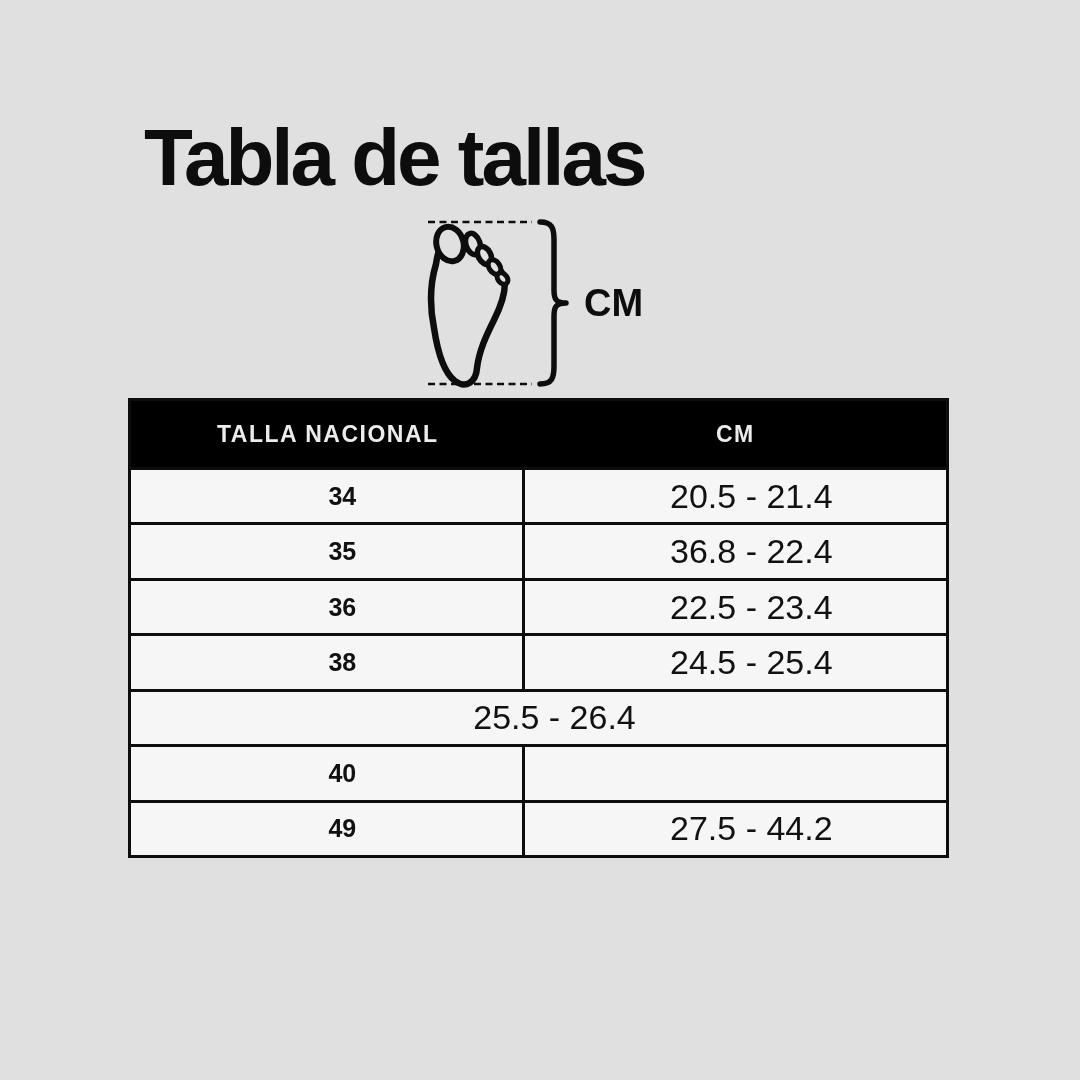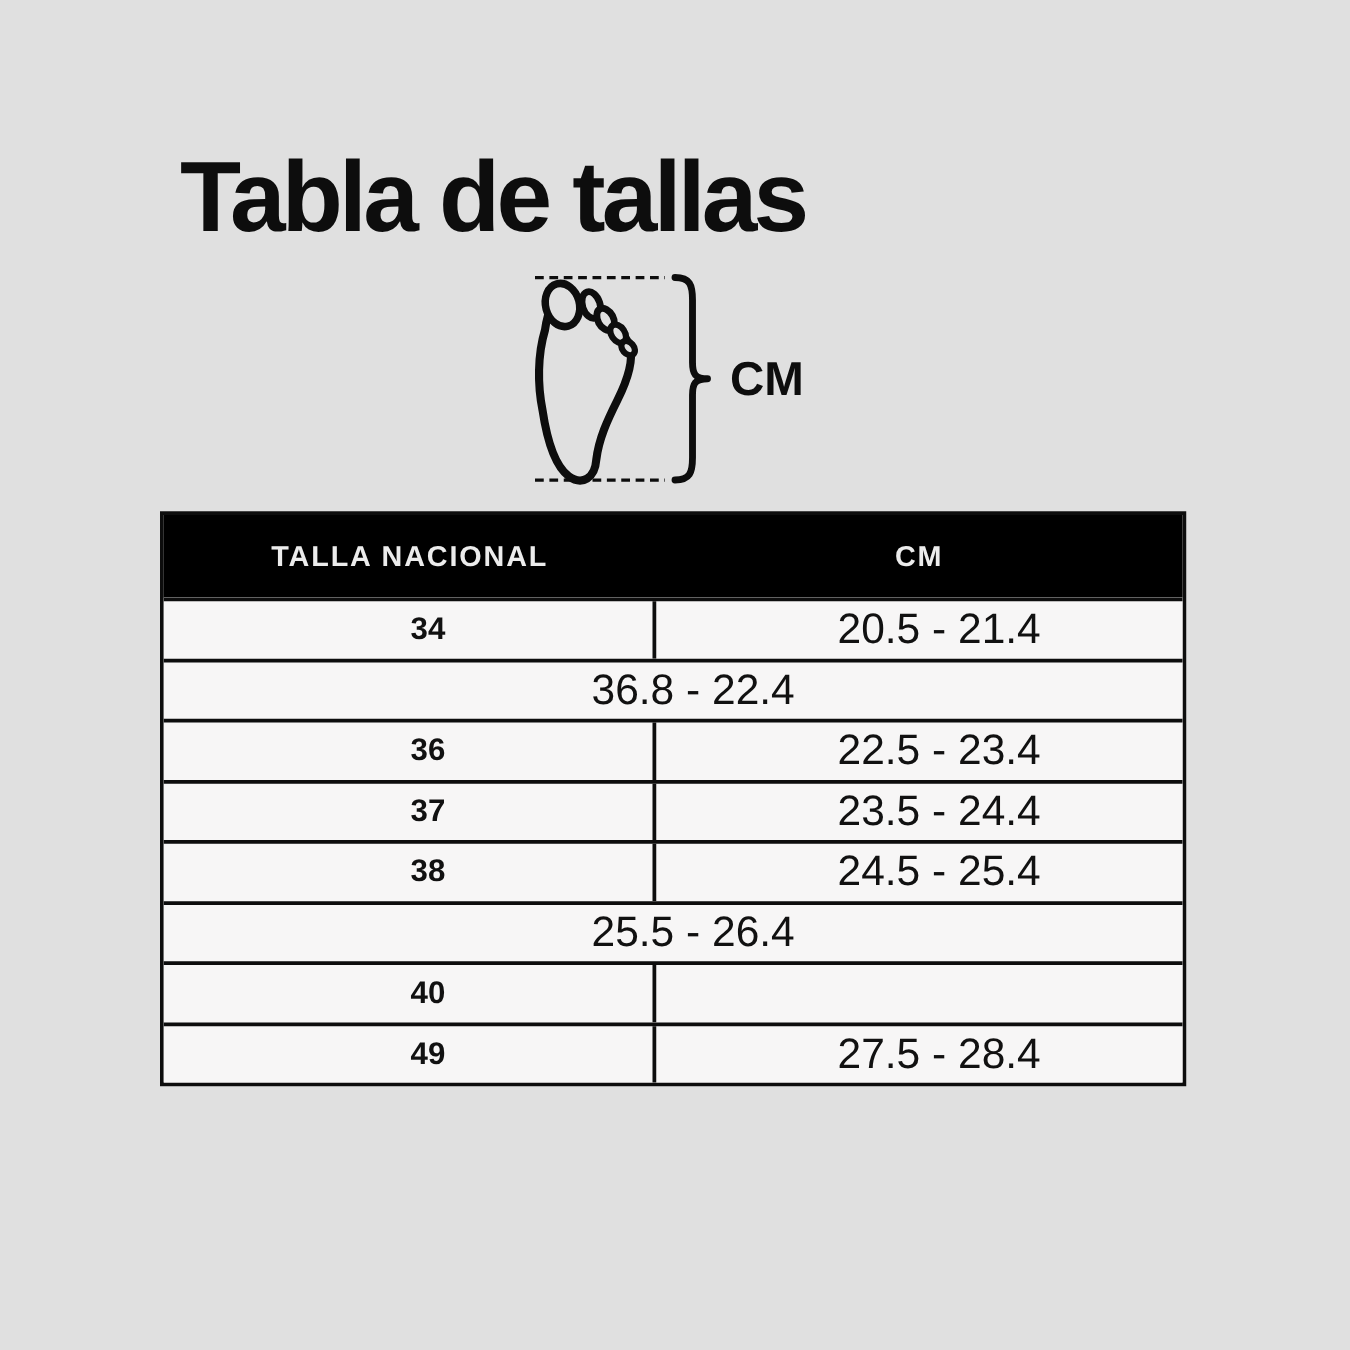--- a/index.html
+++ b/index.html
@@ -23,21 +23,21 @@
     white-space: nowrap;
   }
   .figure {
     position: absolute;
     left: 420px;
     top: 214px;
   }
   .size-table {
     position: absolute;
     left: 128px;
-    top: 409px;
+    top: 398px;
     width: 821px;
     height: 460px;
     box-sizing: border-box;
     border: 3px solid #0d0d0d;
     background: #f7f6f6;
     display: flex;
     flex-direction: column;
   }
   .thead {
     flex: none;
@@ -154,40 +154,37 @@
     <div class="thead">
       <div class="th col-size">TALLA NACIONAL</div>
       <div class="th col-cm">CM</div>
     </div>
     <div class="tbody" id="table-body">
         <div class="tr">
           <div class="td size-col">34</div>
           <div class="td cm-col">20.5 - 21.4</div>
         </div>
         <div class="tr">
+          <div class="td size-col">35</div>
           <div class="td cm-col">36.8 - 22.4</div>
         </div>
         <div class="tr">
           <div class="td size-col">36</div>
           <div class="td cm-col">22.5 - 23.4</div>
-        </div>
-        <div class="tr">
-          <div class="td size-col">37</div>
-          <div class="td cm-col">23.5 - 24.4</div>
         </div>
         <div class="tr">
           <div class="td size-col">38</div>
           <div class="td cm-col">24.5 - 25.4</div>
         </div>
         <div class="tr">
           <div class="td cm-col">25.5 - 26.4</div>
         </div>
         <div class="tr">
           <div class="td size-col">40</div>
         </div>
         <div class="tr">
           <div class="td size-col">49</div>
-          <div class="td cm-col">27.5 - 28.4</div>
+          <div class="td cm-col">27.5 - 44.2</div>
         </div>
       </div>
   </div>
 
 </div>
 
 </body></html>

